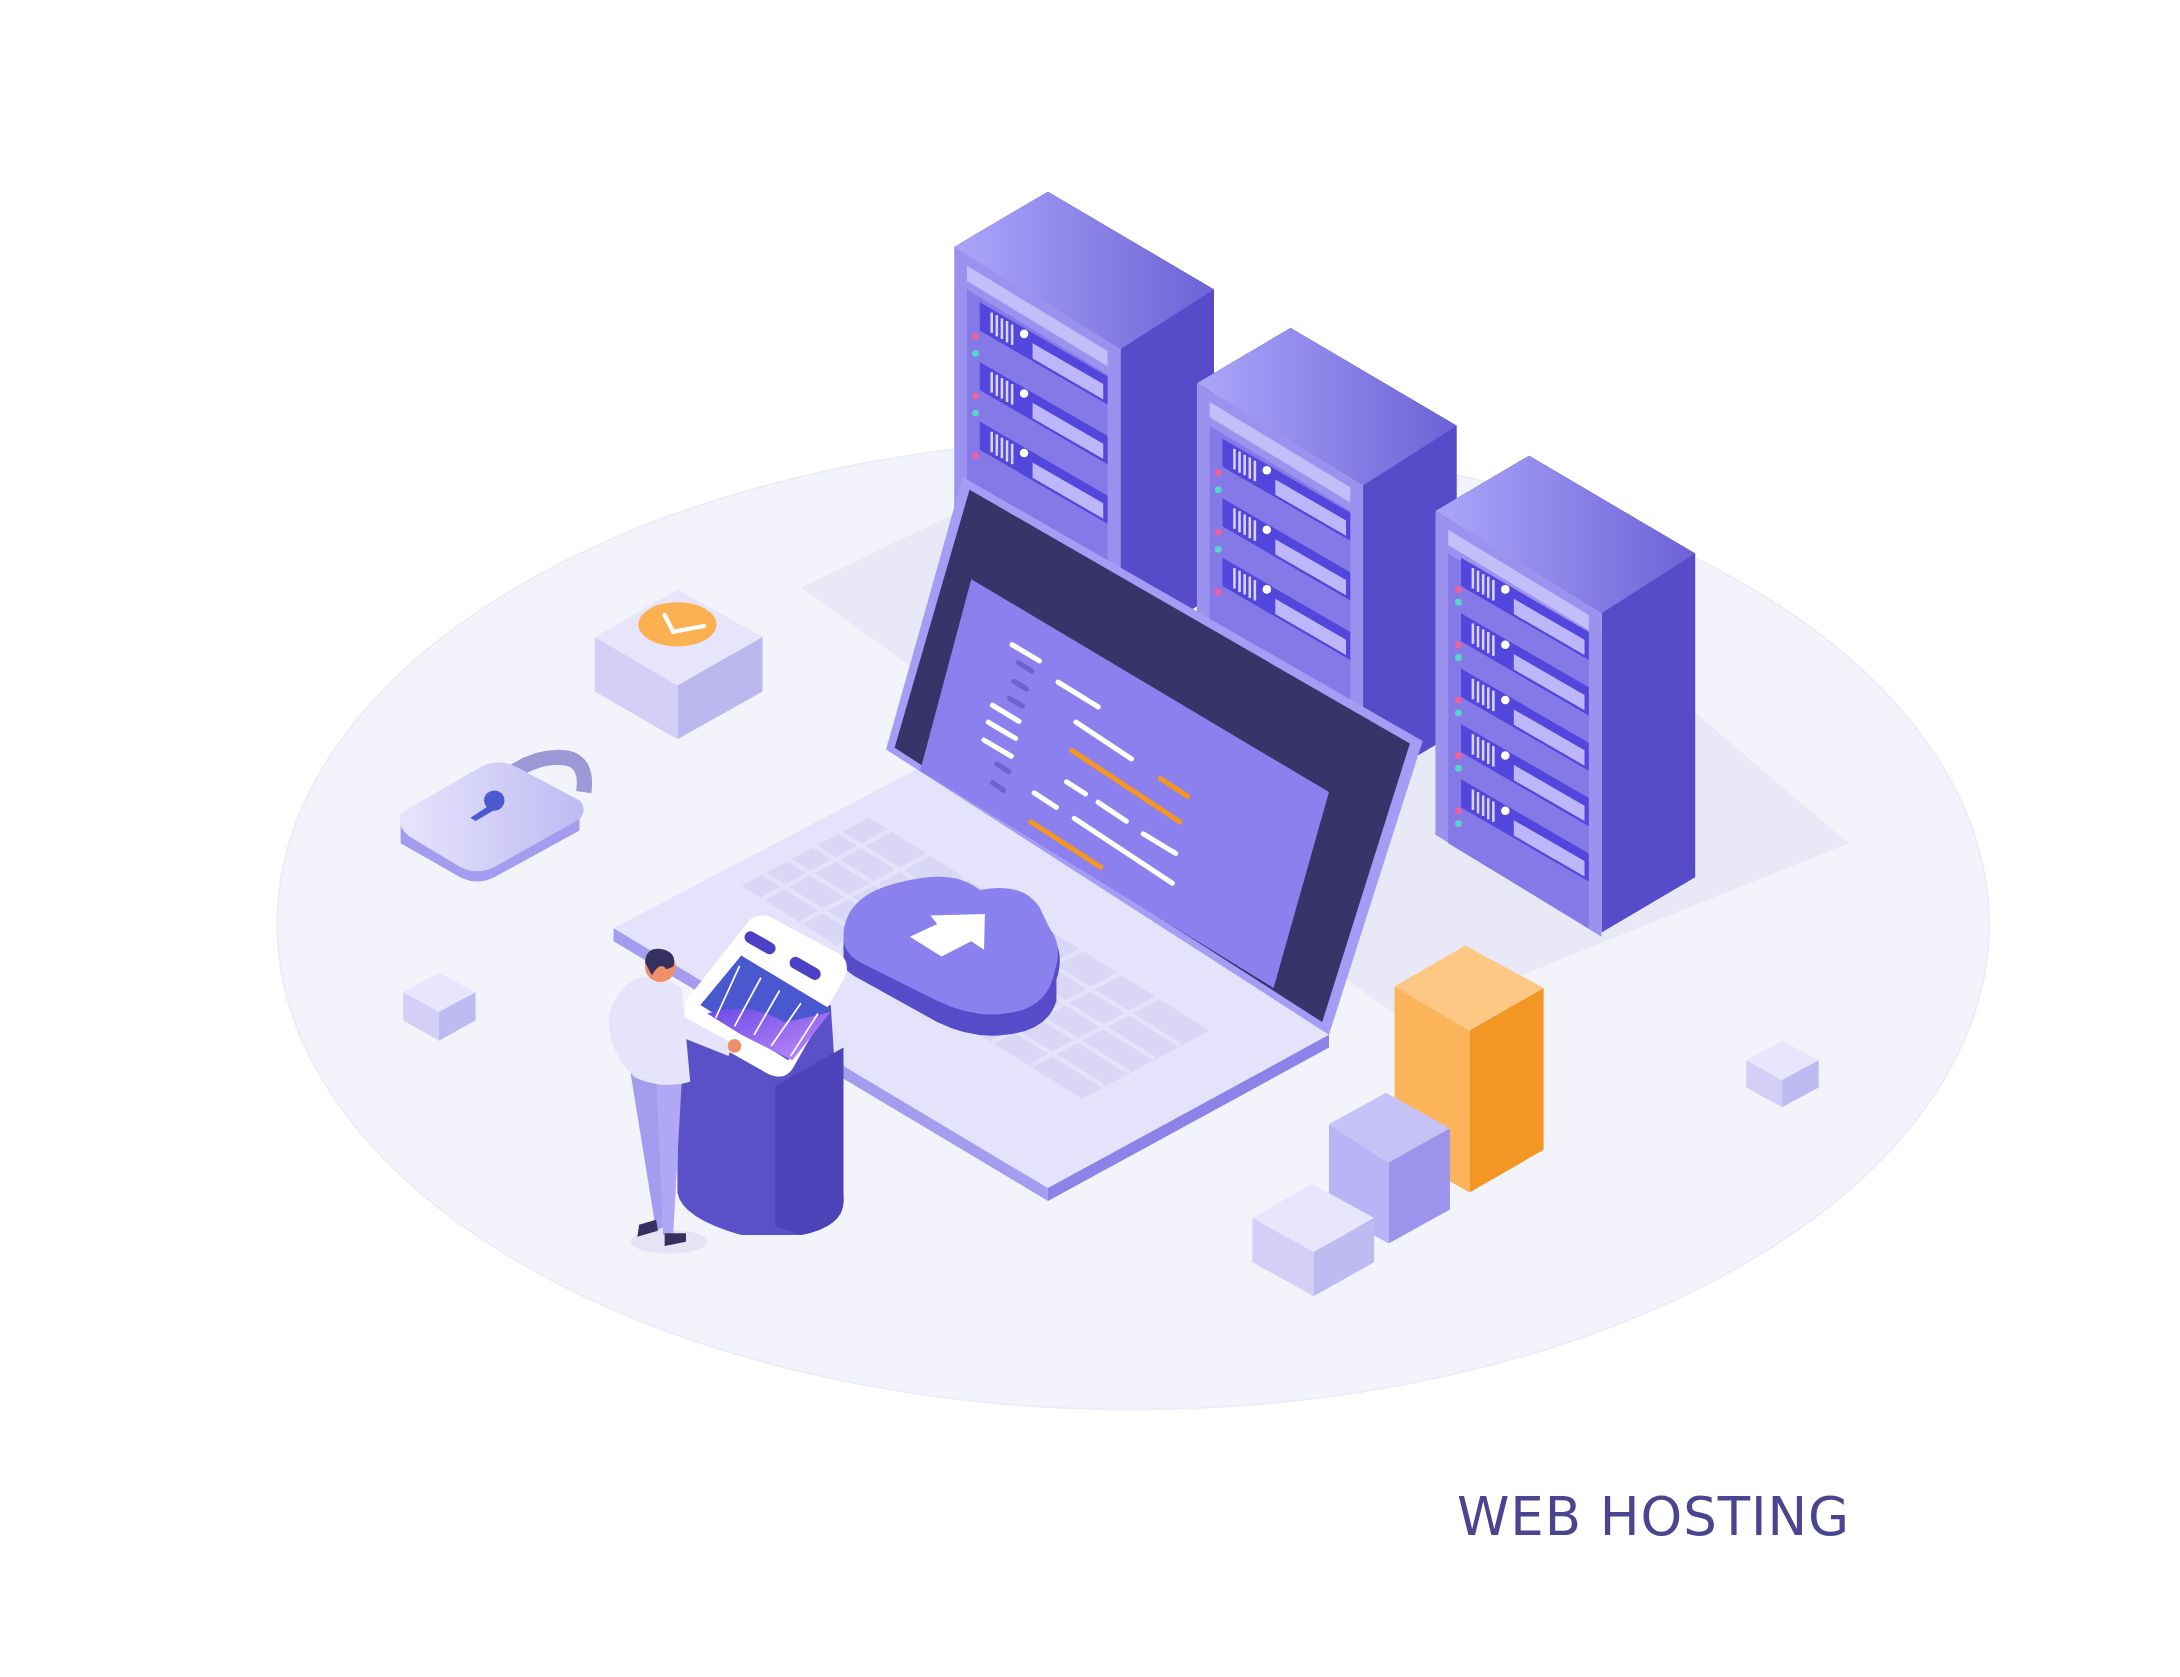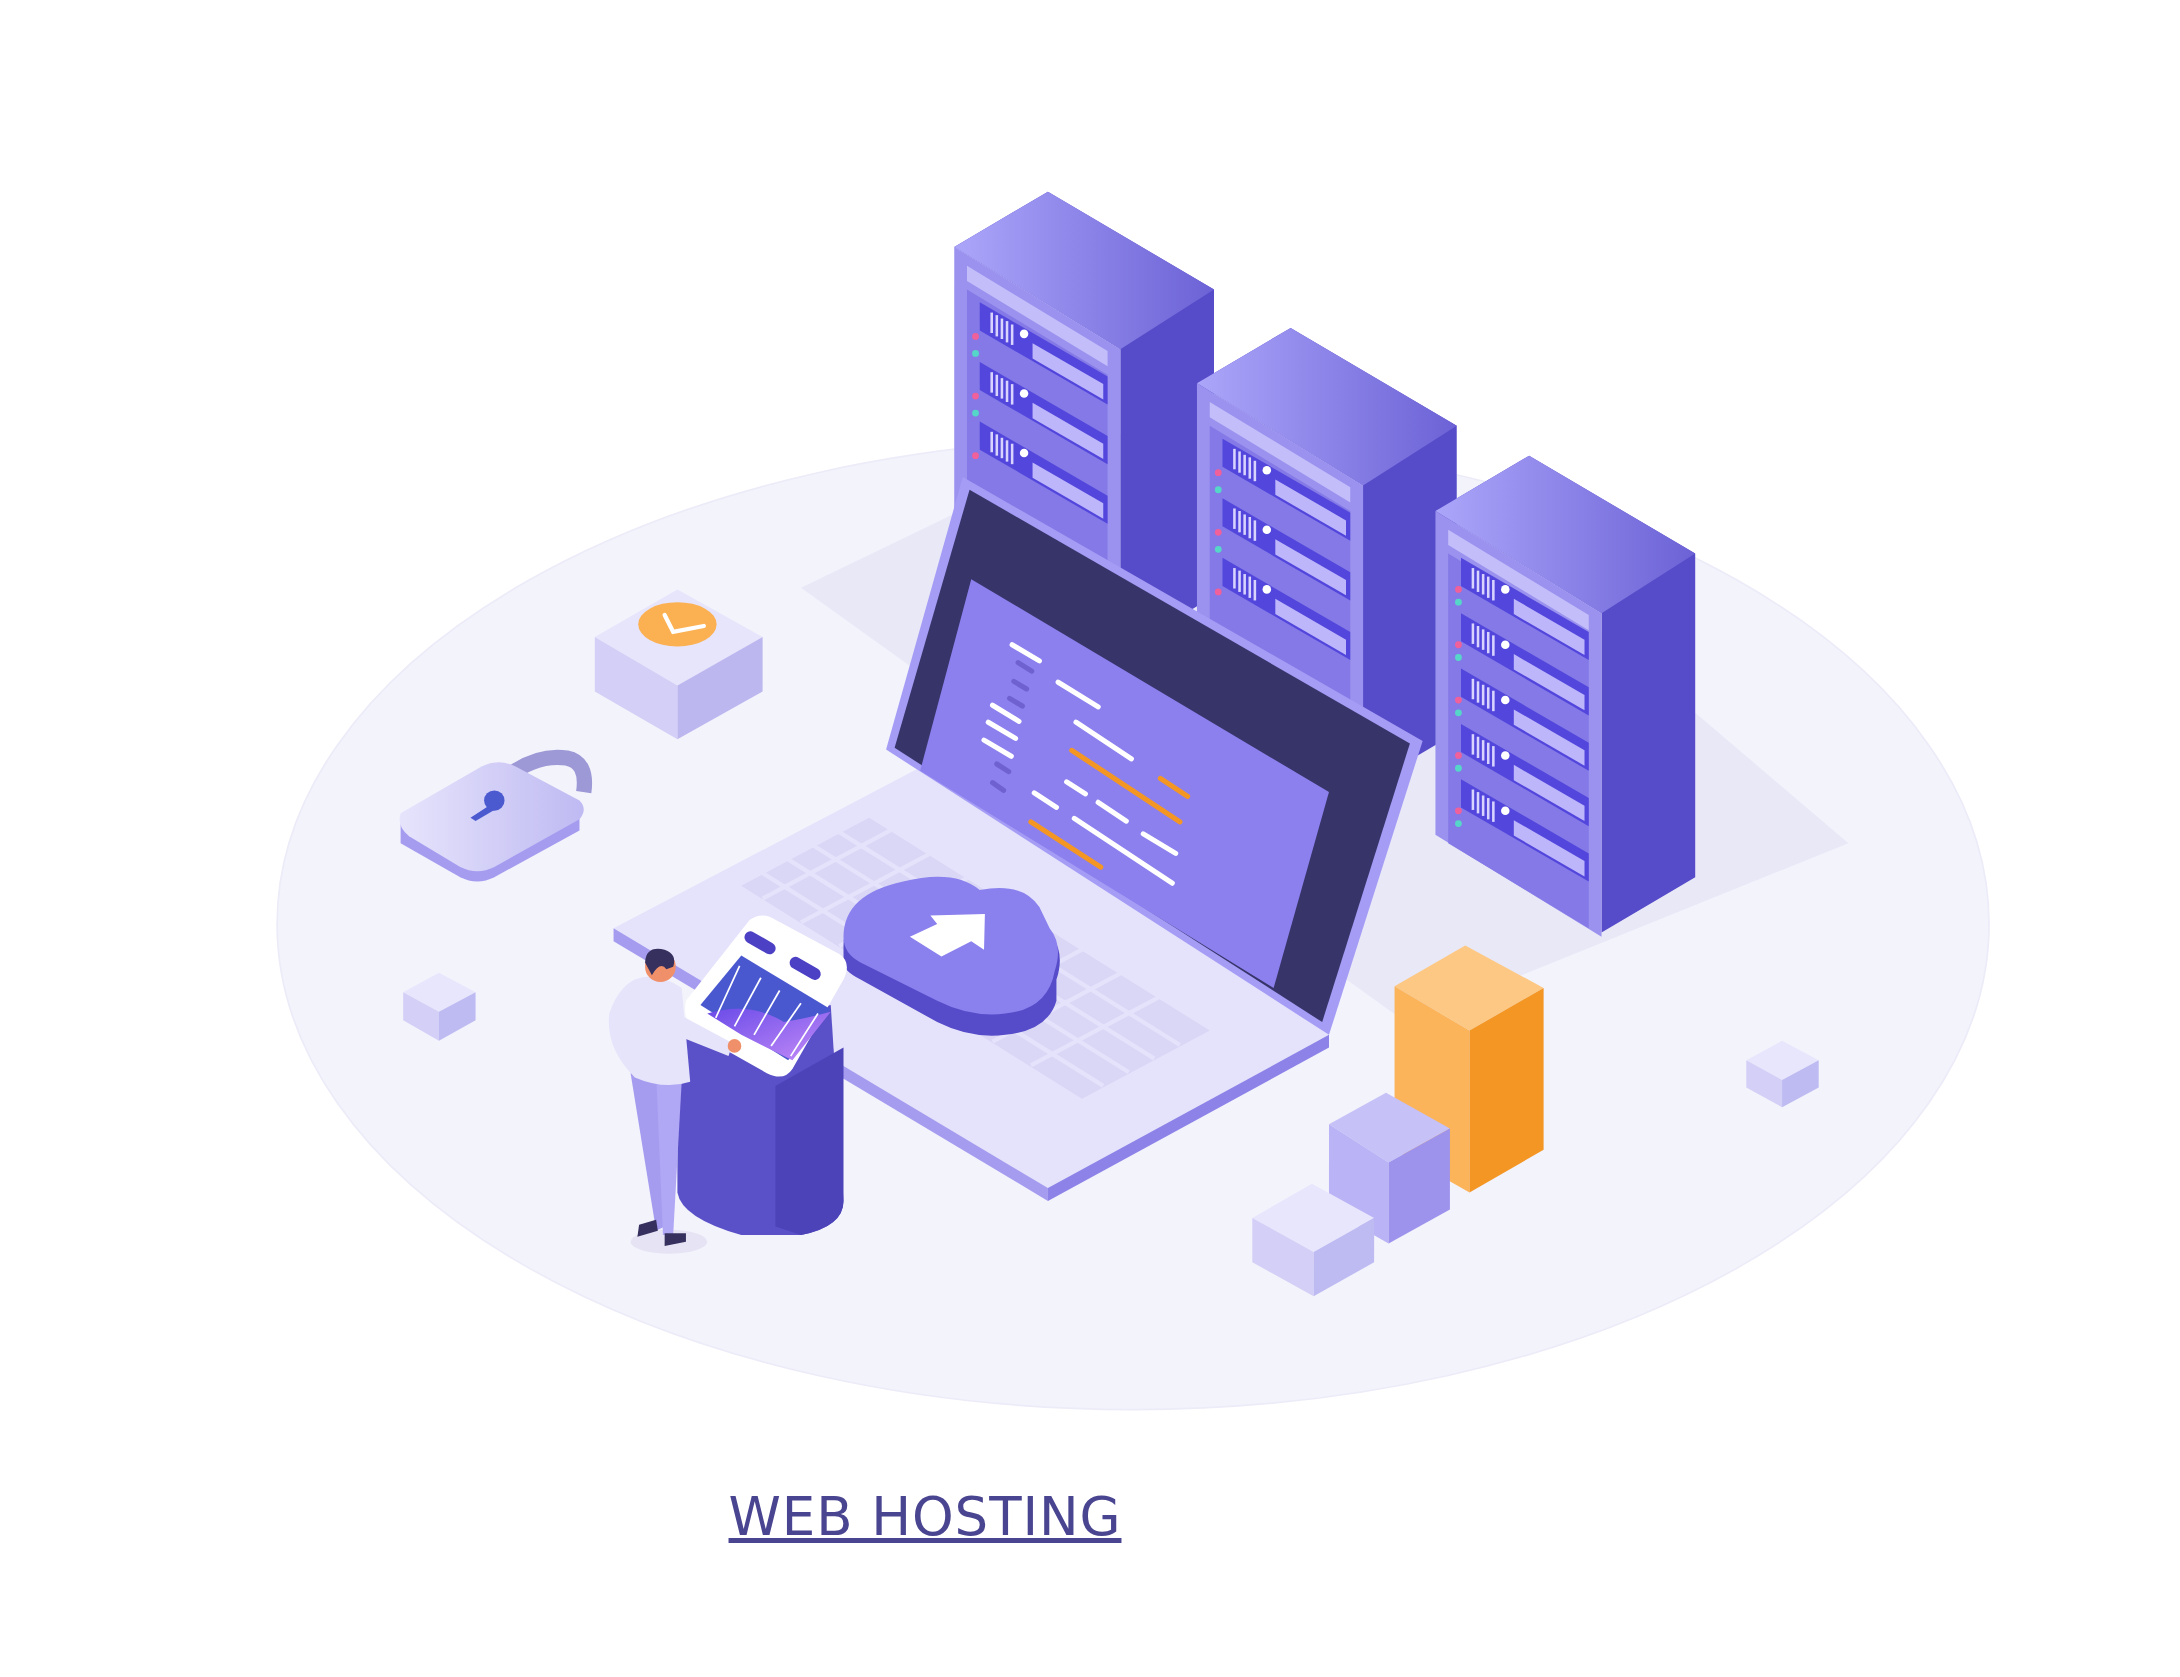--- a/index.html
+++ b/index.html
@@ -1,18 +1,18 @@
 <!DOCTYPE html>
 <html style="font-size:13.6px"><head>
 <meta charset="utf-8">
 <style>
   html,body{margin:0;padding:0;background:#ffffff;}
   body{width:2181px;height:1677px;position:relative;overflow:hidden;font-family:"Liberation Sans",sans-serif;}
   #scene{position:absolute;left:0;top:0;width:2181px;height:1677px;}
-  .caption{position:absolute;left:0;top:1486px;width:1850px;text-align:center;font-family:"DejaVu Sans",sans-serif;font-size:53px;letter-spacing:0.9px;color:#4a4590;text-decoration:underline;}
+  .caption{position:absolute;left:0;top:1486px;width:1850px;text-align:right;font-family:"DejaVu Sans",sans-serif;font-size:53px;letter-spacing:0.9px;color:#4a4590;}
 </style>
 </head>
 <body>
 
 <svg id="scene" viewBox="0 0 2560 1969" xmlns="http://www.w3.org/2000/svg">
   <defs>
     <linearGradient id="topGrad" x1="0" y1="0" x2="1" y2="0">
       <stop offset="0" stop-color="#aca6fa"></stop>
       <stop offset="1" stop-color="#6c62d6"></stop>
     </linearGradient>

